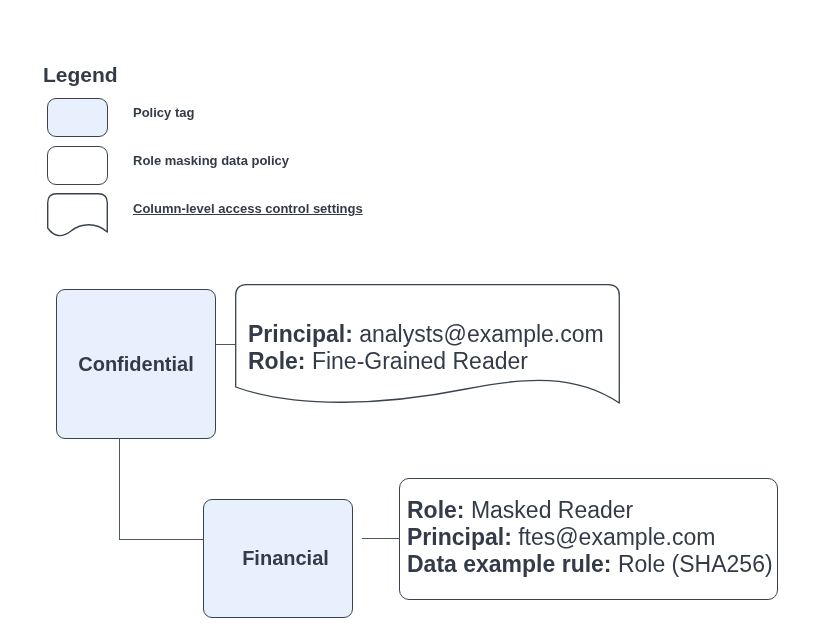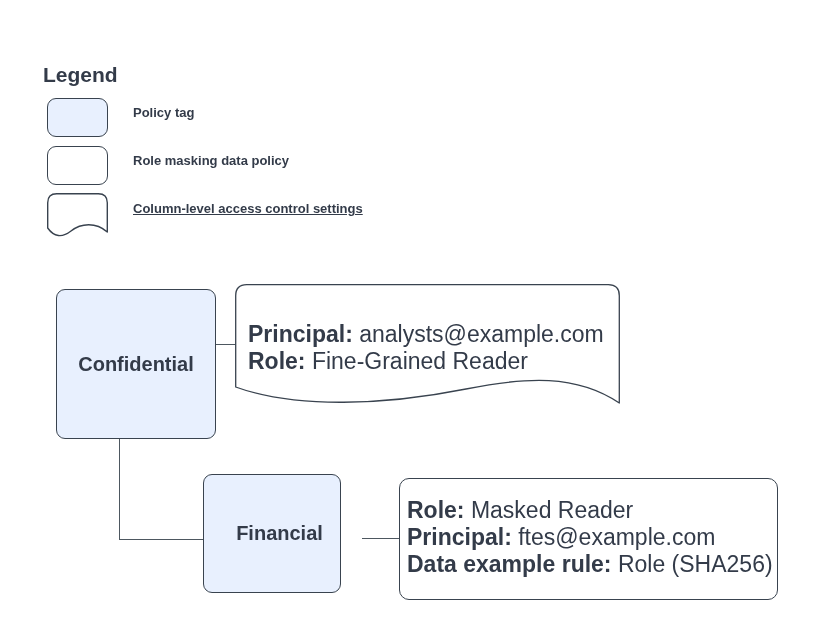--- a/index.html
+++ b/index.html
@@ -89,21 +89,21 @@
   </div>
 
   <svg class="abs shape" style="left:235px;top:284px;" width="387" height="132" viewBox="0 0 387 132">
     <path stroke-width="1.3" d="M 11.7 0.7 H 373.3 Q 384.3 0.7 384.3 11.7 V 119 C 341 90, 291 93, 231 105 C 151 121, 61 125, 0.7 103 V 11.7 Q 0.7 0.7 11.7 0.7 Z"></path>
   </svg>
   <div class="abs shape-text" style="left:248px;top:321px;">
     <div><span class="b">Principal:</span><span> analysts@example.com</span></div>
     <div><span class="b">Role:</span><span> Fine-Grained Reader</span></div>
   </div>
 
-  <div class="abs node" style="left:203px;top:474px;width:138px;height:119px;padding-left:15px;">
+  <div class="abs node" style="left:203px;top:499px;width:150px;height:119px;padding-left:15px;">
     <span>Financial</span>
   </div>
 
   <div class="abs policy-rect"></div>
   <div class="abs shape-text" style="left:407px;top:497px;">
     <div><span class="b">Role:</span><span> Masked Reader</span></div>
     <div><span class="b">Principal:</span><span> ftes@example.com</span></div>
     <div><span class="b">Data example rule:</span><span> Role (SHA256)</span></div>
   </div>
 

